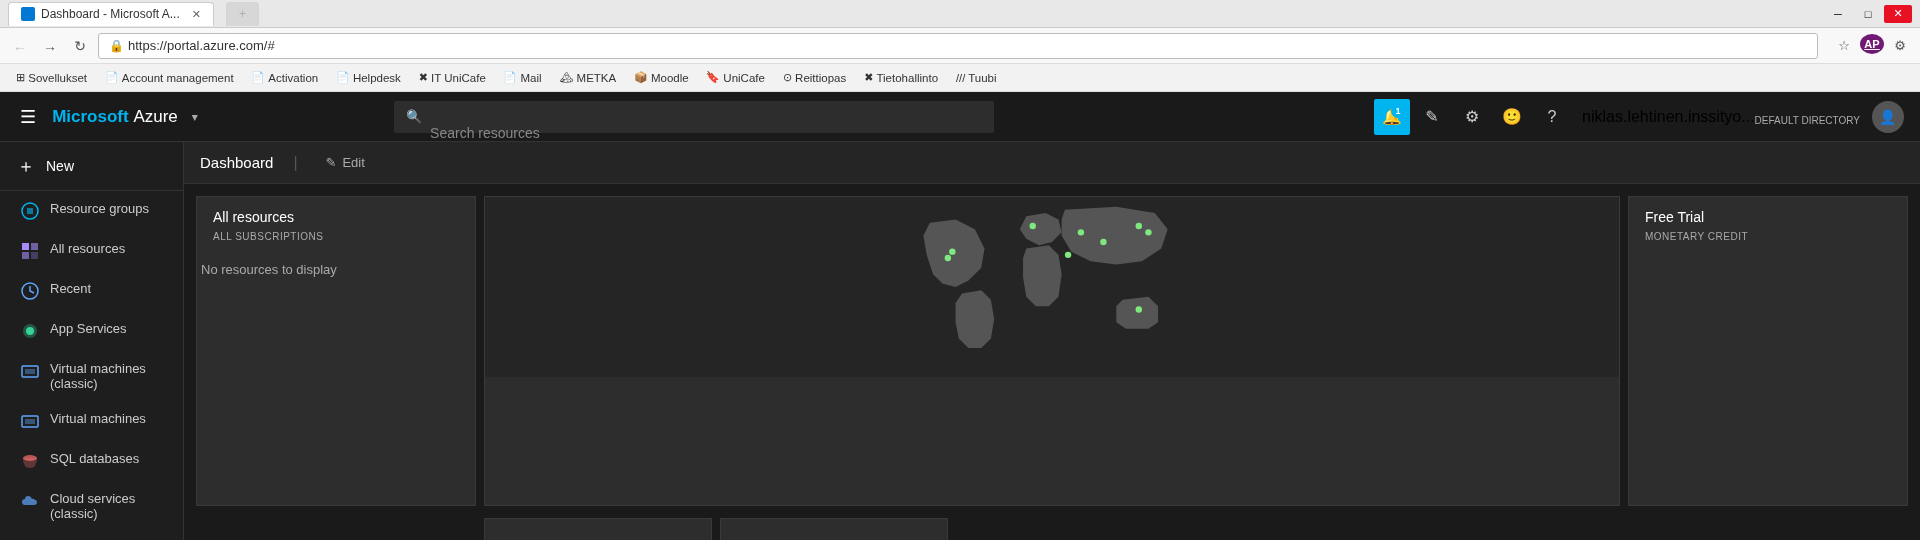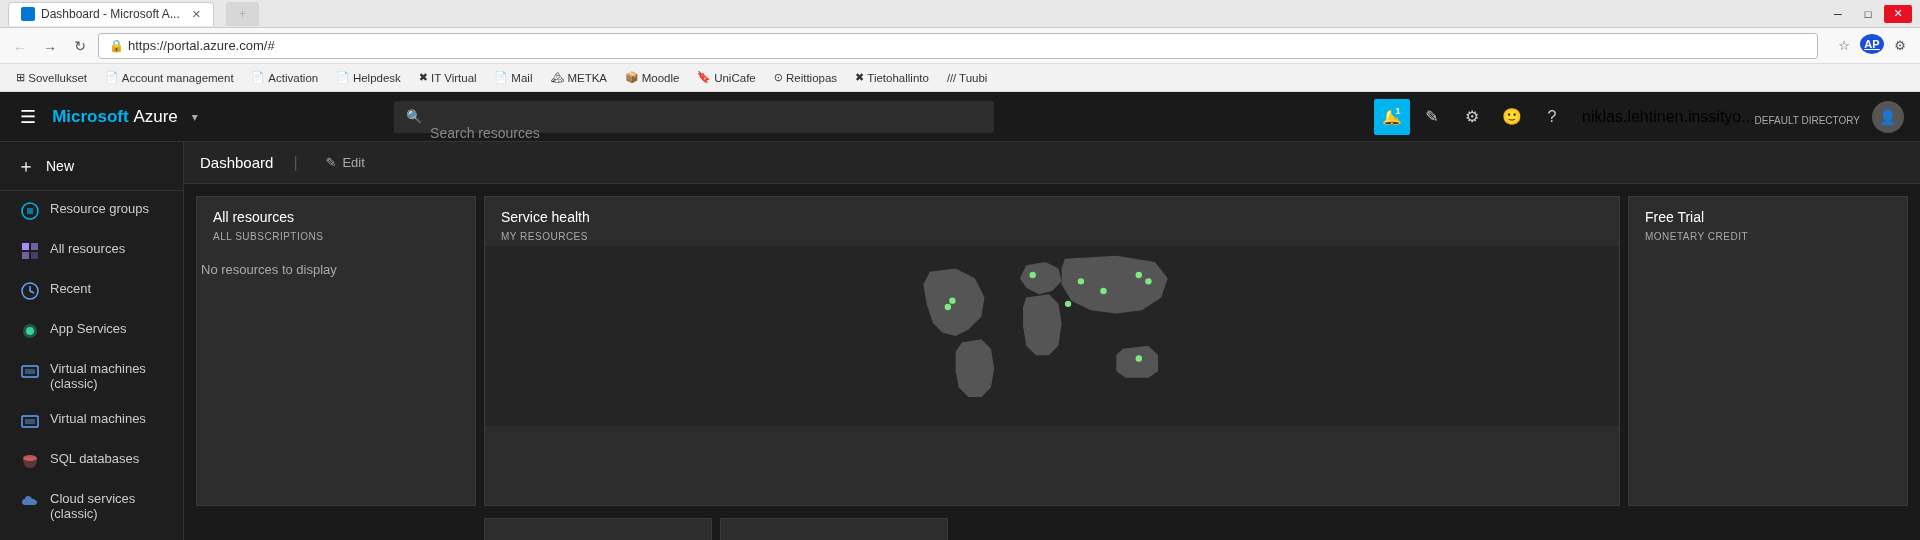--- a/index.html
+++ b/index.html
@@ -102,21 +102,21 @@
   <div class="address-bar">
     <div class="nav-btn disabled">←</div>
     <div class="nav-btn">→</div>
     <div class="nav-btn">↻</div>
     <div class="url-bar">
       <span class="url-lock">🔒</span>
       <span>https://portal.azure.com/#</span>
     </div>
     <div class="browser-actions">
       <div class="browser-action-btn">☆</div>
-      <div class="browser-action-btn" style="background:#1d4ed8;color:white;border-radius:50%;width:24px;height:20px;font-size:11px;font-weight:bold;text-decoration:underline;">AP</div>
+      <div class="browser-action-btn" style="background:#701a75;color:white;border-radius:50%;width:24px;height:20px;font-size:11px;font-weight:bold;text-decoration:underline;">AP</div>
       <div class="browser-action-btn">⚙</div>
     </div>
   </div>
 
   <div class="bookmarks-bar">
     <div class="bookmark-item">
       <span class="bookmark-icon">⊞</span>
       <span>Sovellukset</span>
     </div>
     <div class="bookmark-item">
@@ -126,21 +126,21 @@
     <div class="bookmark-item">
       <span class="bookmark-icon">📄</span>
       <span>Activation</span>
     </div>
     <div class="bookmark-item">
       <span class="bookmark-icon">📄</span>
       <span>Helpdesk</span>
     </div>
     <div class="bookmark-item">
       <span class="bookmark-icon">✖</span>
-      <span>IT Virtual</span>
+      <span>IT UniCafe</span>
     </div>
     <div class="bookmark-item">
       <span class="bookmark-icon">📄</span>
       <span>Mail</span>
     </div>
     <div class="bookmark-item">
       <span class="bookmark-icon">🏔</span>
       <span>METKA</span>
     </div>
     <div class="bookmark-item">
@@ -295,24 +295,20 @@
           <div class="tile-header">
             <div class="tile-title">All resources</div>
             <div class="tile-subtitle">ALL SUBSCRIPTIONS</div>
           </div>
           <div class="tile-body">
             <div class="no-resources">No resources to display</div>
           </div>
         </div>
 
         <div class="tile" style="min-height:310px;">
-          <div class="tile-header">
-            <div class="tile-title">Service health</div>
-            <div class="tile-subtitle">MY RESOURCES</div>
-          </div>
           <div class="world-map">
             <svg viewBox="0 0 500 280" width="100%" height="100%" style="background:#252525;">
 
               <path class="continent" d="M60,40 L100,35 L130,50 L145,80 L140,110 L120,130 L100,140 L80,135 L65,120 L55,90 L50,60 Z" fill="#4a4a4a"></path>
 
               <path class="continent" d="M110,150 L140,145 L155,160 L160,190 L155,220 L140,235 L120,235 L105,220 L100,195 L100,165 Z" fill="#4a4a4a"></path>
 
               <path class="continent" d="M210,30 L240,25 L260,35 L265,55 L250,70 L230,75 L210,65 L200,50 Z" fill="#4a4a4a"></path>
 
               <path class="continent" d="M210,80 L245,75 L260,90 L265,120 L260,155 L245,170 L225,170 L210,155 L205,125 L205,95 Z" fill="#4a4a4a"></path>

